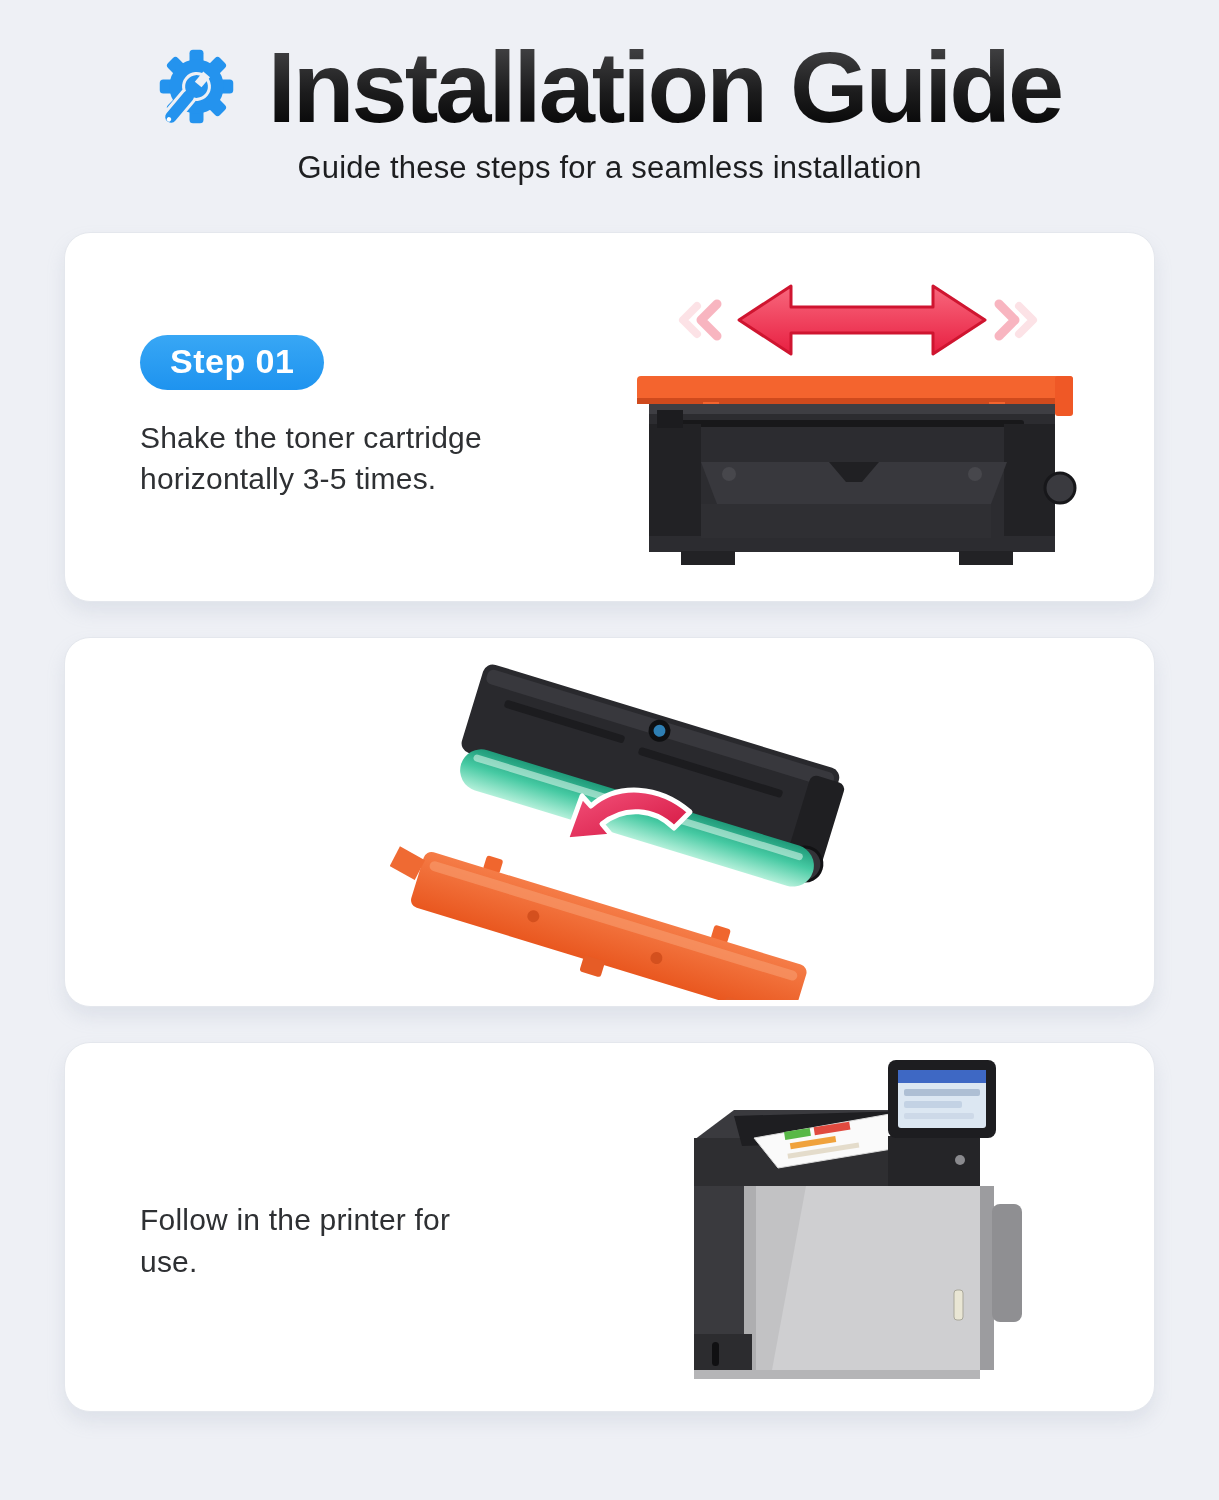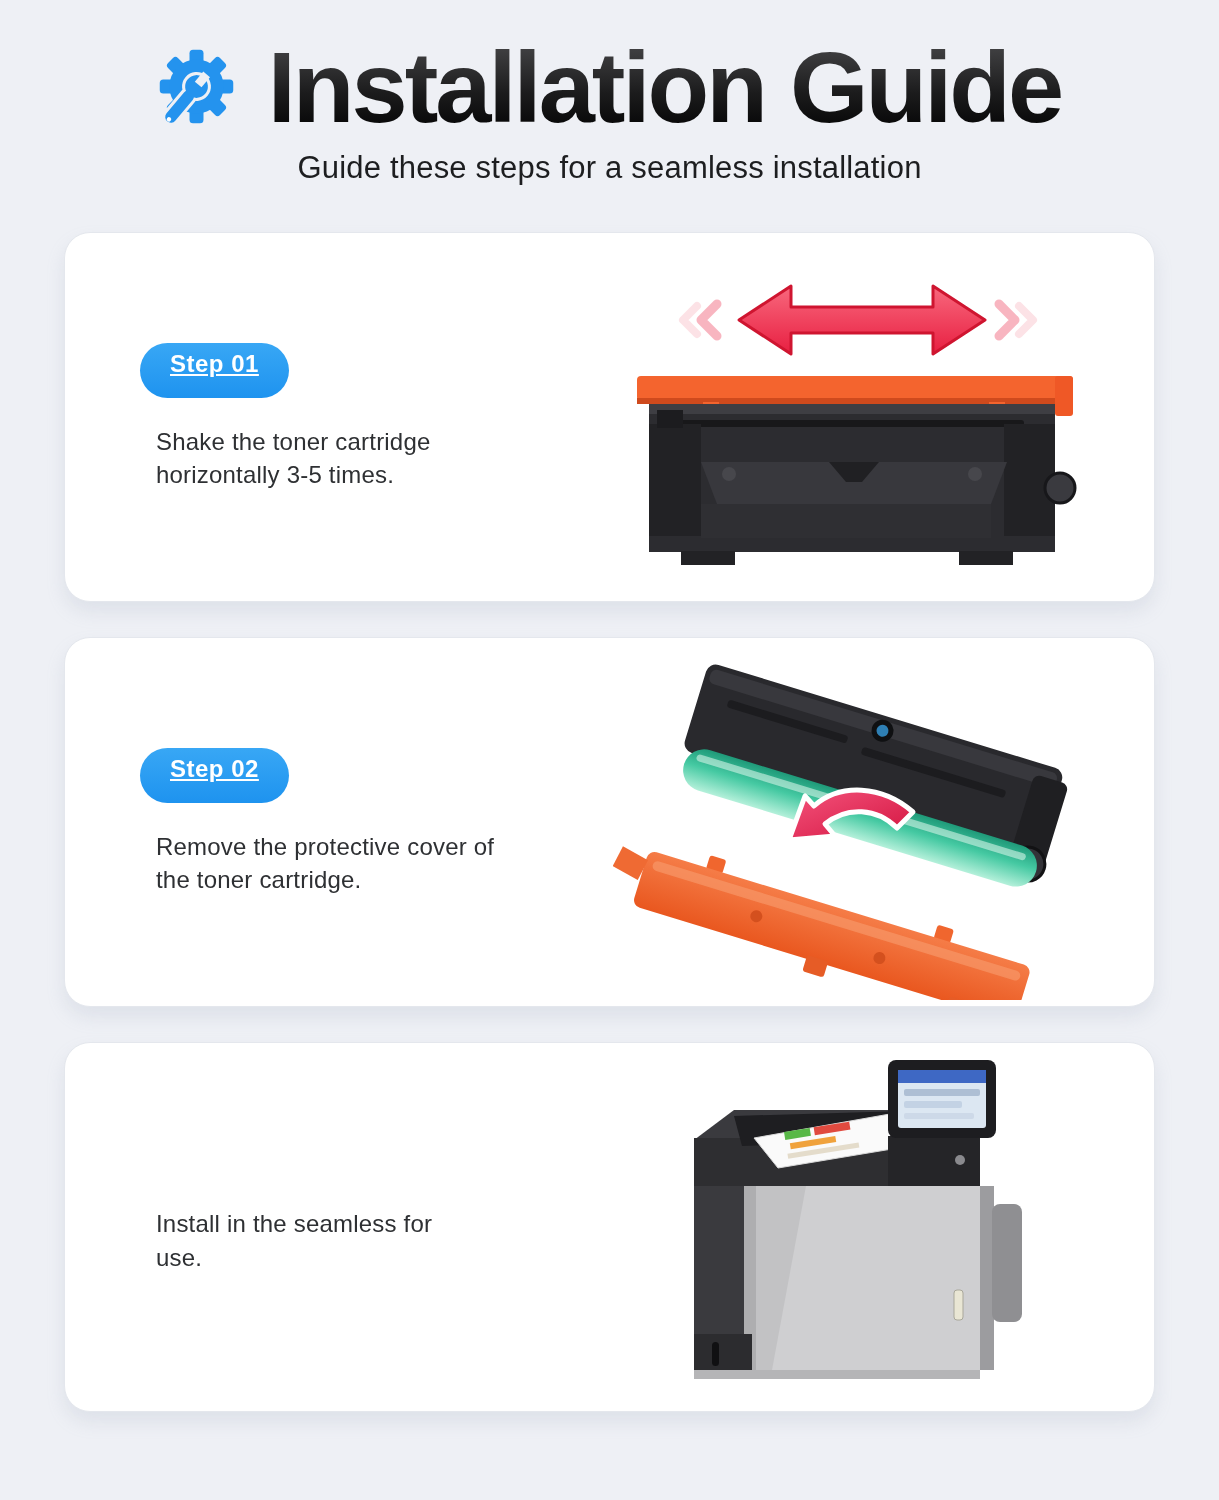--- a/index.html
+++ b/index.html
@@ -38,28 +38,27 @@
     border: 1px solid #e4e7ed;
     border-radius: 26px;
     box-shadow: 0 10px 18px rgba(150,160,185,0.18);
     display: flex; align-items: center;
     padding: 0 28px 0 75px;
   }
   .step-info { width: 445px; flex-shrink: 0; }
   .step-badge {
     display: inline-block;
     background: linear-gradient(180deg, #38a7f5 0%, #1e93ef 100%);
-    color: #ffffff; font-weight: 700; font-size: 24px;
-    padding: 7px 30px 20px 30px; border-radius: 999px;
+    color: #ffffff; font-weight: 700; font-size: 34px;
+    padding: 7px 30px 9px 30px; border-radius: 999px;
     letter-spacing: 0.5px;
-    text-decoration: underline;
   }
   .step-text {
-    margin-top: 27px; font-size: 24px; color: #2e3033;
-    line-height: 1.38; white-space: pre-line; letter-spacing: 0.2px; margin-left: 16px;
+    margin-top: 27px; font-size: 30px; color: #2e3033;
+    line-height: 1.38; white-space: pre-line; letter-spacing: 0.2px;
   }
   .step-figure { flex: 1; display: flex; align-items: center; justify-content: center; }
 
   svg { display: block; }
 </style>
 </head>
 <body>
 
 <div class="page">
 
@@ -141,25 +140,20 @@
             <circle cx="443" cy="232" r="15" fill="#3a3a3f" stroke="#17171a" stroke-width="3"></circle>
             <rect x="40" y="154" width="26" height="18" fill="#1c1c1f"></rect>
             <rect x="64" y="295" width="54" height="14" fill="#222225"></rect>
             <rect x="342" y="295" width="54" height="14" fill="#222225"></rect>
           </g>
         </svg>
       </div>
     </div>
 
     <div class="card">
-      <div class="step-info">
-        <span class="step-badge">Step 02</span>
-        <div class="step-text">Remove the protective cover of
-the toner cartridge.</div>
-      </div>
       <div class="step-figure">
         <svg width="486" height="356" viewBox="0 0 486 356" aria-hidden="true">
           <defs>
             <linearGradient id="gGreen" x1="0" y1="0" x2="0" y2="1">
               <stop offset="0" stop-color="#1f9a79"></stop>
               <stop offset="0.45" stop-color="#45c9a2"></stop>
               <stop offset="1" stop-color="#b4f0da"></stop>
             </linearGradient>
             <linearGradient id="gOrange" x1="0" y1="0" x2="0" y2="1">
               <stop offset="0" stop-color="#f57c47"></stop>
@@ -196,21 +190,21 @@
             <circle cx="252" cy="36" r="6" fill="#d4501e"></circle>
           </g>
 
           <path d="M 300,168 C 269,141 227,139 201,162 L 192,152 L 176,196 L 222,192 L 212,180 C 234,162 264,164 284,184 Z" fill="url(#gArrow)" stroke="#ffffff" stroke-width="5" stroke-linejoin="round"></path>
         </svg>
       </div>
     </div>
 
     <div class="card">
       <div class="step-info">
-        <div class="step-text">Install in the seamless for
+        <div class="step-text">Follow in the printer for
 use.</div>
       </div>
       <div class="step-figure">
         <svg width="440" height="350" viewBox="0 0 440 350" aria-hidden="true">
 
           <polygon points="58,88 98,58 336,58 336,88" fill="#3a3a3e"></polygon>
           <rect x="58" y="86" width="278" height="48" fill="#2e2e31"></rect>
           <polygon points="98,64 302,58 312,86 106,94" fill="#1e1e21"></polygon>
 
           <g>

